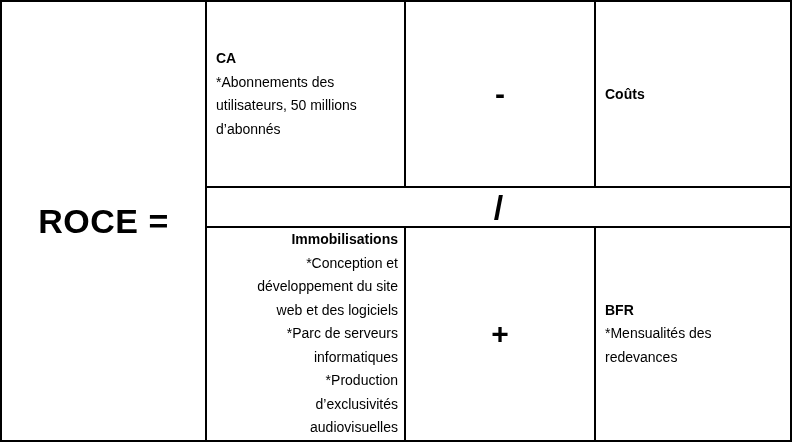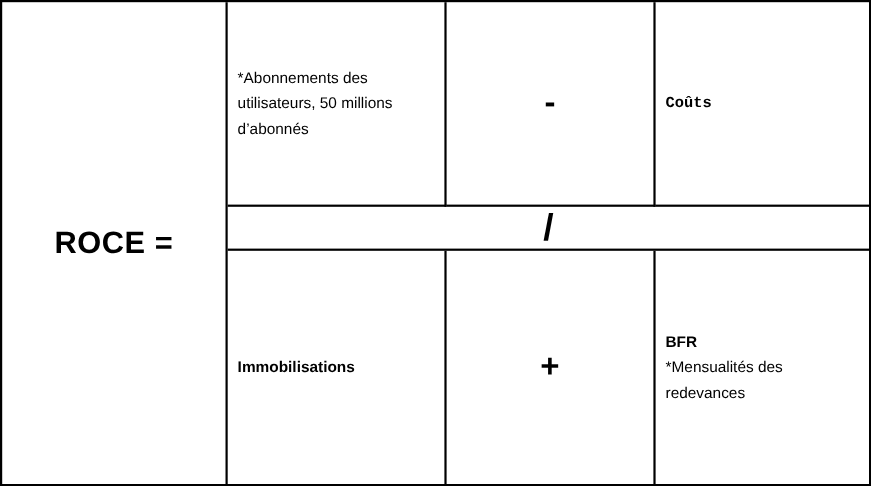--- a/index.html
+++ b/index.html
@@ -24,41 +24,41 @@
     overflow: hidden;
   }
   .b-right  { border-right: 2px solid #000000; }
   .b-bottom { border-bottom: 2px solid #000000; }
 
   .formula-cell {
     grid-area: 1 / 1 / 4 / 2;
     display: flex;
     align-items: center;
     justify-content: center;
-    font-size: 28px;
+    font-size: 34px;
     font-weight: bold;
     letter-spacing: 0.5px;
   }
   .ca-cell    { grid-area: 1 / 2 / 2 / 3; }
   .minus-cell { grid-area: 1 / 3 / 2 / 4; }
   .couts-cell { grid-area: 1 / 4 / 2 / 5; line-height: 22.5px; }
   .slash-cell { grid-area: 2 / 2 / 3 / 5; }
-  .immo-cell  { grid-area: 3 / 2 / 4 / 3; }
+  .immo-cell  { grid-area: 3 / 2 / 4 / 3; text-align: right; }
   .plus-cell  { grid-area: 3 / 3 / 4 / 4; }
   .bfr-cell   { grid-area: 3 / 4 / 4 / 5; }
 
   .text-cell {
     display: flex;
     flex-direction: column;
     justify-content: center;
     padding: 2px 6px 2px 9px;
     font-size: 14px;
     line-height: 23.5px;
   }
-  .couts-cell.text-cell { line-height: 22.5px; font-family: Liberation Mono, monospace; }
+  .couts-cell.text-cell { line-height: 22.5px; }
   .cell-title {
     font-weight: bold;
     white-space: pre-line;
   }
   .cell-body {
     white-space: pre-line;
   }
 
   .op-cell {
     display: flex;
@@ -73,39 +73,48 @@
 </head>
 <body>
 
 <div class="roce-table">
 
   <div class="cell formula-cell b-right">
     <span>ROCE =</span>
   </div>
 
   <div class="cell text-cell ca-cell b-right b-bottom">
+    <div class="cell-title">CA</div>
     <div class="cell-body">*Abonnements des
 utilisateurs, 50 millions
 d’abonnés</div>
   </div>
 
   <div class="cell op-cell minus-cell b-right b-bottom">
     <span class="op-minus">-</span>
   </div>
 
   <div class="cell text-cell couts-cell b-bottom">
     <div class="cell-title">Coûts</div>
   </div>
 
   <div class="cell op-cell slash-cell b-bottom">
     <span class="op-slash">/</span>
   </div>
 
   <div class="cell text-cell immo-cell b-right">
     <div class="cell-title">Immobilisations</div>
+    <div class="cell-body">*Conception et
+développement du site
+web et des logiciels
+*Parc de serveurs
+informatiques
+*Production
+d’exclusivités
+audiovisuelles</div>
   </div>
 
   <div class="cell op-cell plus-cell b-right">
     <span class="op-plus">+</span>
   </div>
 
   <div class="cell text-cell bfr-cell">
     <div class="cell-title">BFR</div>
     <div class="cell-body">*Mensualités des
 redevances</div>

